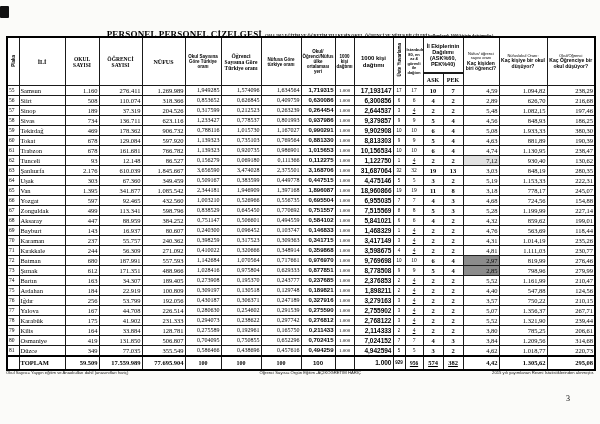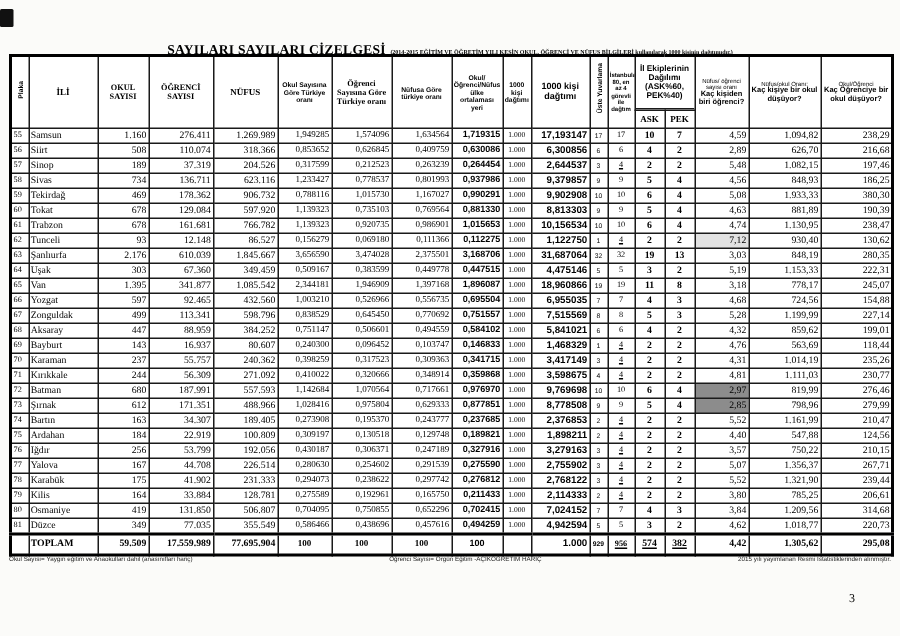--- a/index.html
+++ b/index.html
@@ -50,21 +50,21 @@
 
   .footnotes{position:absolute;top:370px;left:6px;width:588px;font-size:4.2px;font-family:"Liberation Sans",sans-serif;color:#222;display:flex;justify-content:space-between}
   .page-num{position:absolute;left:566px;top:394px;font-size:8px;font-family:"Liberation Serif",serif}
 </style>
 </head>
 <body>
 
 <div class="artifact"></div>
 
 <div class="page-title">
-  <span class="t-main">SAYILARI SAYILARI ÇİZELGESİ</span><span class="t-sub">(2014-2015 EĞİTİM VE ÖĞRETİM YILI KESİN OKUL, ÖĞRENCİ VE NÜFUS BİLGİLERİ kullanılarak 1000 kişinin dağıtımıdır.)</span>
+  <span class="t-main">PERSONEL PERSONEL ÇİZELGESİ</span><span class="t-sub">(2014-2015 EĞİTİM VE ÖĞRETİM YILI KESİN OKUL, ÖĞRENCİ VE NÜFUS BİLGİLERİ kullanılarak 1000 kişinin dağıtımıdır.)</span>
 </div>
 
 <table>
   <colgroup>
     <col style="width:12px">
       <col style="width:46px">
       <col style="width:34px">
       <col style="width:43px">
     <col style="width:43px">
       <col style="width:36px">

